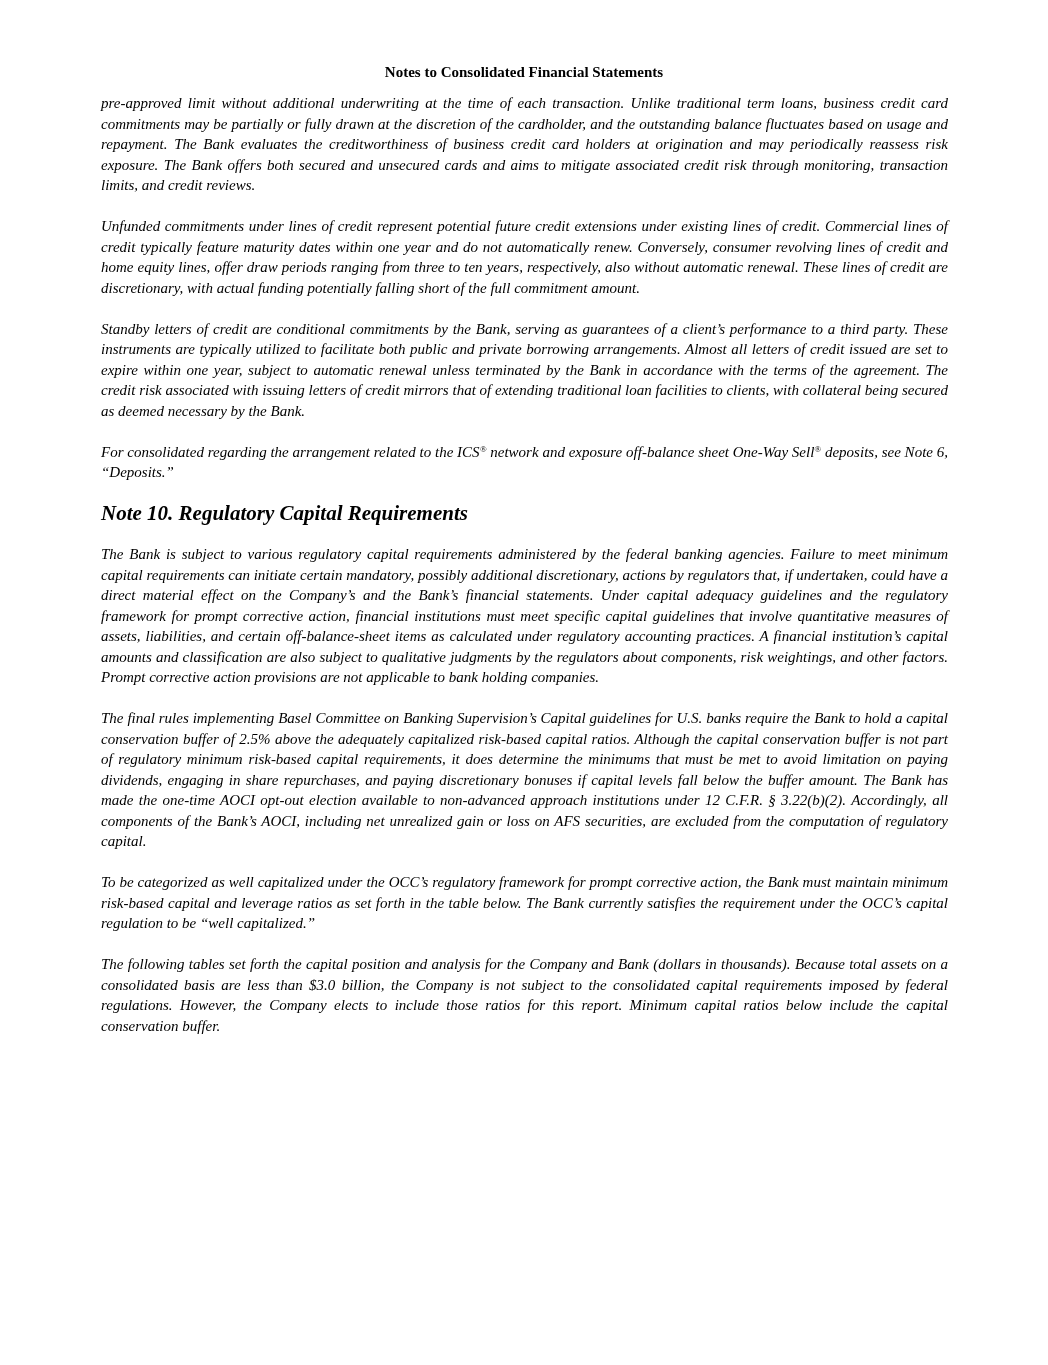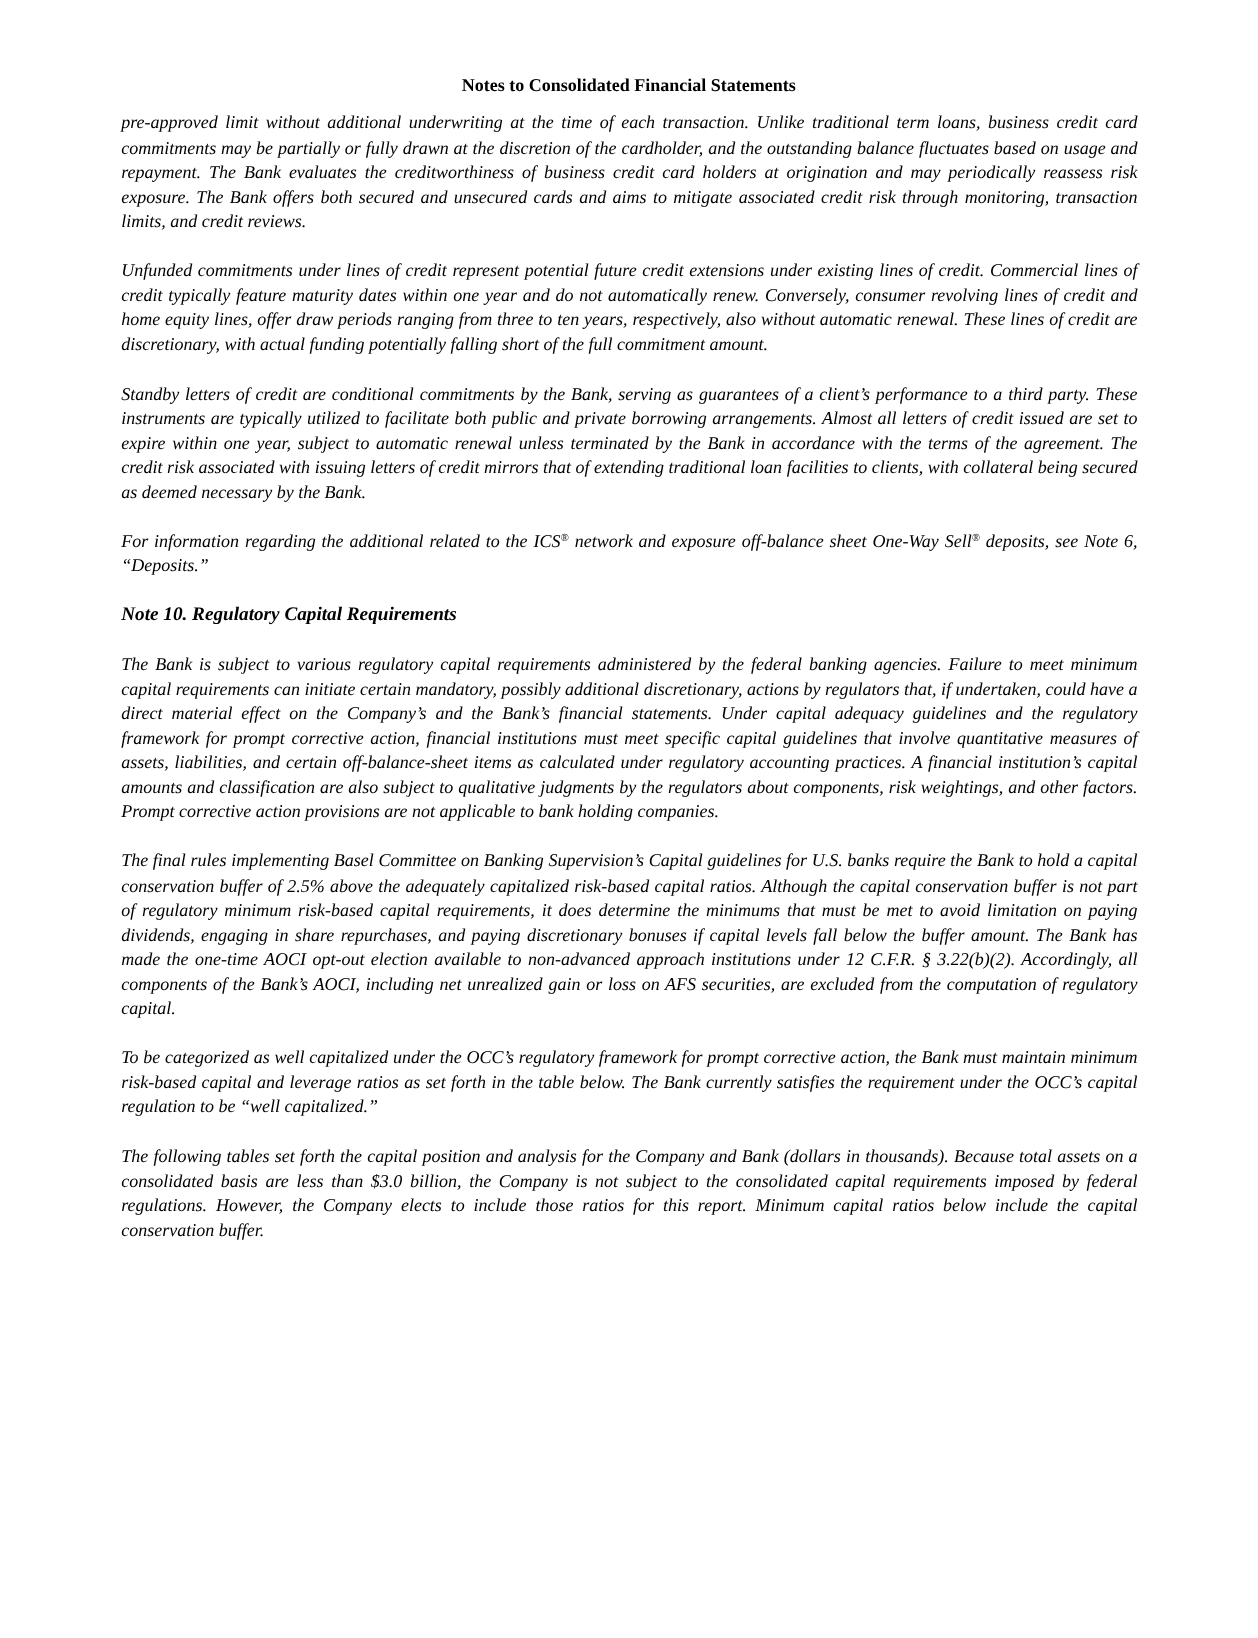--- a/index.html
+++ b/index.html
@@ -2,36 +2,36 @@
 <html><head>
 <meta charset="utf-8">
 <style>
   html, body { margin: 0; padding: 0; background: #ffffff; }
   body { width: 1048px; height: 1365px; position: relative; overflow: hidden;
          font-family: "Liberation Serif", serif; color: #000; }
   .page-header { position: absolute; top: 62px; left: 0; width: 1048px; text-align: center;
                  font-weight: bold; font-size: 15px; line-height: 20px; }
   .content { position: absolute; top: 93px; left: 101px; width: 847px; font-style: italic; }
   p { margin: 0 0 20.5px 0; font-size: 15px; line-height: 20.5px; text-align: justify; }
-  h2 { margin: 0 0 20.5px 0; font-size: 16px; line-height: 20.5px; font-weight: bold; }
+  h2 { margin: 0 0 20.5px 0; font-size: 21px; line-height: 20.5px; font-weight: bold; }
   sup { font-size: 9px; line-height: 0; vertical-align: 5px; }
   .page-number { position: absolute; top: 1318px; left: 0; width: 1048px; text-align: center;
                  font-size: 15px; line-height: 20px; margin-top: 47px; }
 </style>
 </head>
 <body>
 
 <div class="page-header">Notes to Consolidated Financial Statements</div>
 
 <div class="content">
   <p>pre-approved limit without additional underwriting at the time of each transaction. Unlike traditional term loans, business credit card commitments may be partially or fully drawn at the discretion of the cardholder, and the outstanding balance fluctuates based on usage and repayment. The Bank evaluates the creditworthiness of business credit card holders at origination and may periodically reassess risk exposure. The Bank offers both secured and unsecured cards and aims to mitigate associated credit risk through monitoring, transaction limits, and credit reviews.</p>
   <p>Unfunded commitments under lines of credit represent potential future credit extensions under existing lines of credit. Commercial lines of credit typically feature maturity dates within one year and do not automatically renew. Conversely, consumer revolving lines of credit and home equity lines, offer draw periods ranging from three to ten years, respectively, also without automatic renewal. These lines of credit are discretionary, with actual funding potentially falling short of the full commitment amount.</p>
   <p>Standby letters of credit are conditional commitments by the Bank, serving as guarantees of a client’s performance to a third party. These instruments are typically utilized to facilitate both public and private borrowing arrangements. Almost all letters of credit issued are set to expire within one year, subject to automatic renewal unless terminated by the Bank in accordance with the terms of the agreement. The credit risk associated with issuing letters of credit mirrors that of extending traditional loan facilities to clients, with collateral being secured as deemed necessary by the Bank.</p>
   <p style="margin-bottom:20.5px;">
-    <span>For information regarding the additional related to the ICS</span><sup>®</sup><span> network and exposure off-balance sheet One-Way Sell</span><sup>®</sup><span> deposits, see Note 6,  “Deposits.”</span>
+    <span>For consolidated regarding the arrangement related to the ICS</span><sup>®</sup><span> network and exposure off-balance sheet One-Way Sell</span><sup>®</sup><span> deposits, see Note 6,  “Deposits.”</span>
   </p>
 
   <h2>Note 10. Regulatory Capital Requirements</h2>
   <p>The Bank is subject to various regulatory capital requirements administered by the federal banking agencies.  Failure to meet minimum capital requirements can initiate certain mandatory, possibly additional discretionary, actions by regulators that, if undertaken, could have a direct material effect on the Company’s and the Bank’s financial statements.  Under capital adequacy guidelines and the regulatory framework for prompt corrective action, financial institutions must meet specific capital guidelines that involve quantitative measures of assets, liabilities, and certain off-balance-sheet items as calculated under regulatory accounting practices. A financial institution’s capital amounts and classification are also subject to qualitative judgments by the regulators about components, risk weightings, and other factors.  Prompt corrective action provisions are not applicable to bank holding companies.</p>
   <p>The final rules implementing Basel Committee on Banking Supervision’s Capital guidelines for U.S. banks require the Bank to hold a capital conservation buffer of 2.5% above the adequately capitalized risk-based capital ratios.  Although the capital conservation buffer is not part of regulatory minimum risk-based capital requirements, it does determine the minimums that must be met to avoid limitation on paying dividends, engaging in share repurchases, and paying discretionary bonuses if capital levels fall below the buffer amount. The Bank has made the one-time AOCI opt-out election available to non-advanced approach institutions under 12 C.F.R. § 3.22(b)(2). Accordingly, all components of the Bank’s AOCI, including net unrealized gain or loss on AFS securities, are excluded from the computation of regulatory capital.</p>
   <p>To be categorized as well capitalized under the OCC’s regulatory framework for prompt corrective action, the Bank must maintain minimum risk-based capital and leverage ratios as set forth in the table below.  The Bank currently satisfies the requirement under the OCC’s capital regulation to be “well capitalized.”</p>
   <p>The following tables set forth the capital position and analysis for the Company and Bank (dollars in thousands). Because total assets on a consolidated basis are less than $3.0 billion, the Company is not subject to the consolidated capital requirements imposed by federal regulations.  However, the Company elects to include those ratios for this report. Minimum capital ratios below include the capital conservation buffer.</p>
 </div>
 
 <div class="page-number">124</div>

